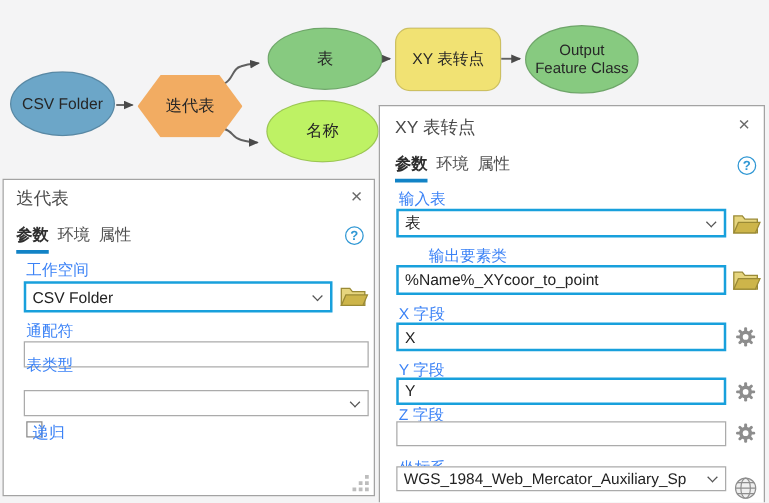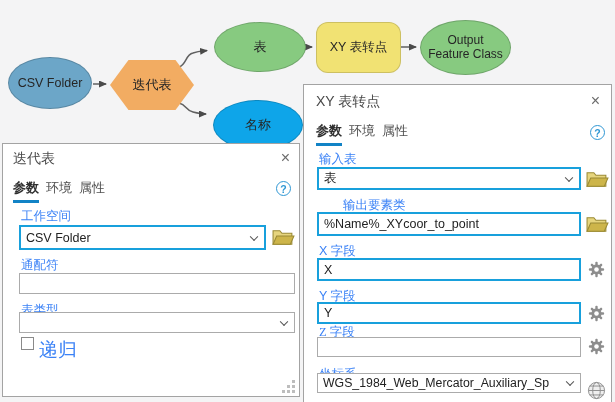--- a/index.html
+++ b/index.html
@@ -77,21 +77,21 @@
 
 <div class="node ell" style="left: 8px; top: 57px; width: 84px; height: 52px; background: rgb(108, 166, 200);">
     <span>CSV Folder</span>
   </div>
 <div class="node hex" style="left: 110px; top: 60px; width: 84px; height: 50px; font-size: 13px; background: rgb(242, 172, 98);">
     <span>迭代表</span>
   </div>
 <div class="node ell" style="left: 214px; top: 22px; width: 92px; height: 50px; font-size: 13px; background: rgb(135, 202, 128);">
     <span>表</span>
   </div>
-<div class="node ell" style="left: 213px; top: 100px; width: 90px; height: 50px; font-size: 13px; background: #0ea5e9;">
+<div class="node ell" style="left: 213px; top: 80px; width: 90px; height: 50px; font-size: 13px; background: #bef264;">
     <span>名称</span>
   </div>
 <div class="node tool" style="left: 316px; top: 22px; width: 85px; height: 51px; background: rgb(241, 226, 115);">
     <span>XY 表转点</span>
   </div>
 <div class="node ell" style="left: 420px; top: 20px; width: 91px; height: 55px; font-size: 12px; padding: 0px 7px; background: rgb(135, 202, 128);">
     <span>Output Feature Class</span>
   </div>
 
 <section class="panel" style="left:2px; top:143px; width:298px; height:254px;">
@@ -115,28 +115,28 @@
       <path d="M1 2.5 h6.5 l2 2.5 h9.5 v10.5 H1 z" fill="#E6D57E" stroke="#9A8A35"></path>
       <path d="M1 15.5 L4.5 7.5 h16.5 L17.5 15.5 z" fill="#CDB54A" stroke="#9A8A35"></path>
     </svg>
   </span>
 
   <span class="lbl" style="left:18px; top:113px;">通配符</span>
   <div class="fld" style="left:16px; top:129px; width:276px; height:21px;">
     <span class="val"></span>
   </div>
 
-  <span class="lbl" style="left:18px; top:158px;text-align:right;">表类型</span>
+  <span class="lbl" style="left:18px; top:140px;text-align:right;">表类型</span>
   <div class="fld" style="left:16px; top:168px; width:276px; height:21px;">
     <span class="val"></span>
     <span class="chev"></span>
   </div>
 
   <span class="cb" style="left:18px; top:193px;"></span>
-  <span class="lbl" style="left:36px; top:193px; font-size:19px;">递归</span>
+  <span class="lbl" style="left:23px; top:193px; font-size:13px;">递归</span>
 
   <span class="grip" style="right:4px; bottom:13px;"></span>
 </section>
 
 <section class="panel" style="left:303px; top:84px; width:309px; height:318px; border-bottom:none;">
   <span class="p-title" style="left:12px; top:8px;">XY 表转点</span>
   <span class="close" style="right:11px; top:9px;">×</span>
 
   <div class="tabs" style="left:12px; top:37px;">
     <span class="tab active">参数</span>
@@ -195,21 +195,21 @@
         <rect x="8.6" y="1" width="2.8" height="18" rx="1.2"></rect>
         <rect x="8.6" y="1" width="2.8" height="18" rx="1.2" transform="rotate(45 10 10)"></rect>
         <rect x="8.6" y="1" width="2.8" height="18" rx="1.2" transform="rotate(90 10 10)"></rect>
         <rect x="8.6" y="1" width="2.8" height="18" rx="1.2" transform="rotate(135 10 10)"></rect>
       </g>
       <circle cx="10" cy="10" r="6" fill="#8D8D8D"></circle>
         <circle cx="10" cy="10" r="2.7" fill="#fff"></circle>
     </svg>
   </span>
 
-  <span class="lbl" style="left:15px; top:239px;font-family:Liberation Serif, serif;">Z 字段</span>
+  <span class="lbl" style="left:15px; top:239px;">Z 字段</span>
   <div class="fld" style="left:13px; top:252px; width:264px; height:20px;">
     <span class="val"></span>
   </div>
   <span class="icon" style="left:284px; top:253px;">
     <svg width="17" height="17" viewBox="0 0 20 20">
       <g fill="#8D8D8D">
         <rect x="8.6" y="1" width="2.8" height="18" rx="1.2"></rect>
         <rect x="8.6" y="1" width="2.8" height="18" rx="1.2" transform="rotate(45 10 10)"></rect>
         <rect x="8.6" y="1" width="2.8" height="18" rx="1.2" transform="rotate(90 10 10)"></rect>
         <rect x="8.6" y="1" width="2.8" height="18" rx="1.2" transform="rotate(135 10 10)"></rect>

